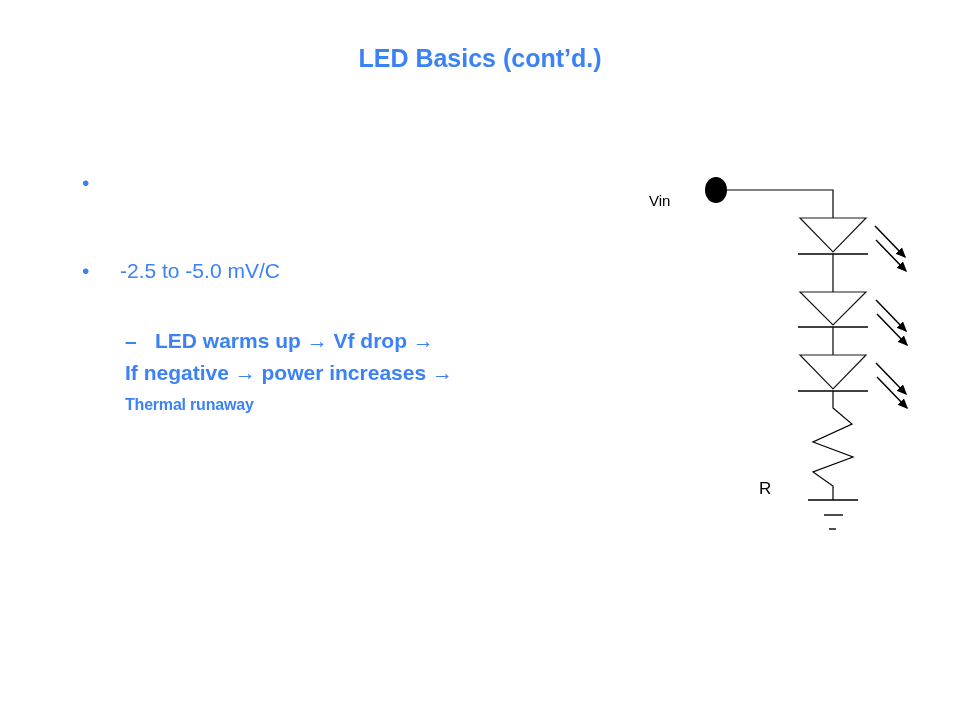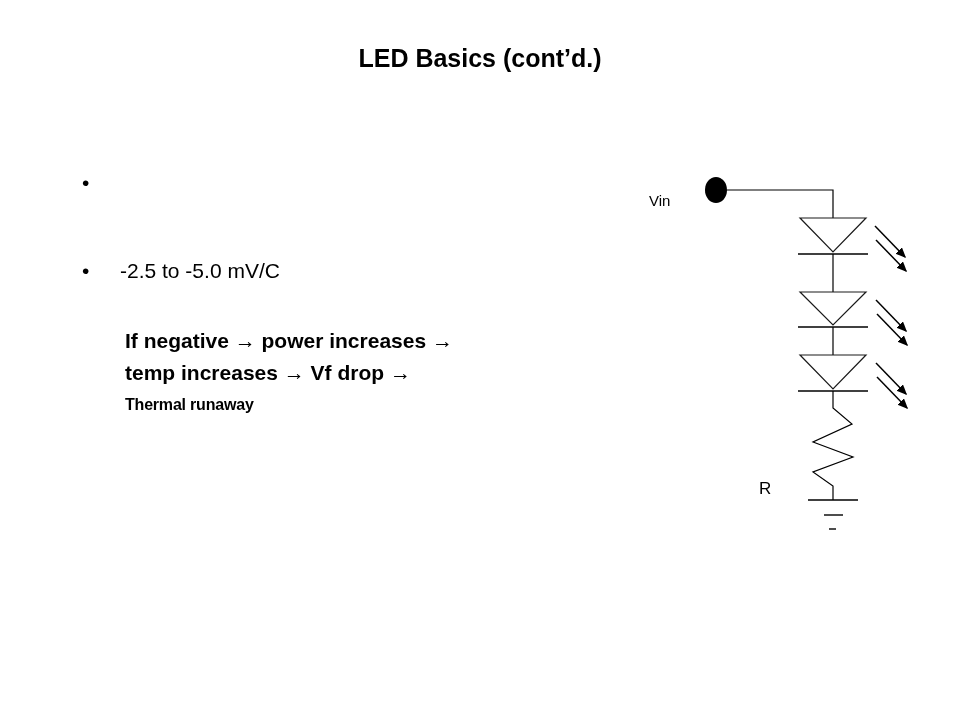--- a/index.html
+++ b/index.html
@@ -1,21 +1,21 @@
 <!DOCTYPE html>
 <html><head>
 <meta charset="utf-8">
 <style>
   html, body { margin: 0; padding: 0; background: #fff; }
   .slide {
     position: relative;
     width: 960px;
     height: 720px;
     background: #ffffff;
-    color: #000000;
+    color: #3b82f6;
     font-family: "Liberation Sans", sans-serif;
     overflow: hidden;
   }
   .title {
     position: absolute;
     top: 44px;
     left: 0;
     width: 100%;
     text-align: center;
     font-size: 25px;
@@ -78,22 +78,24 @@
   </div>
 
   <div class="bullet b2">
     <span class="dot">•</span>
     <div class="btext">
       <div>-2.5 to -5.0 mV/C</div>
     </div>
   </div>
 
   <div class="sub">
+    <div class="sub-line">
+      <span class="dash">–</span><span>LED warms up → Vf drop →</span>
+    </div>
     <div class="sub-line">If negative → power increases →</div>
-    <div class="sub-line">temp increases → Vf drop →</div>
     <div class="sub-emphasis">Thermal runaway</div>
   </div>
 
   <svg class="circuit-svg" viewBox="600 160 330 390" xmlns="http://www.w3.org/2000/svg">
     <defs>
       <marker id="ah" markerWidth="9" markerHeight="9" refX="6" refY="3" orient="auto">
         <polygon points="0,0 7,3 0,6" fill="#000"></polygon>
       </marker>
     </defs>
 

